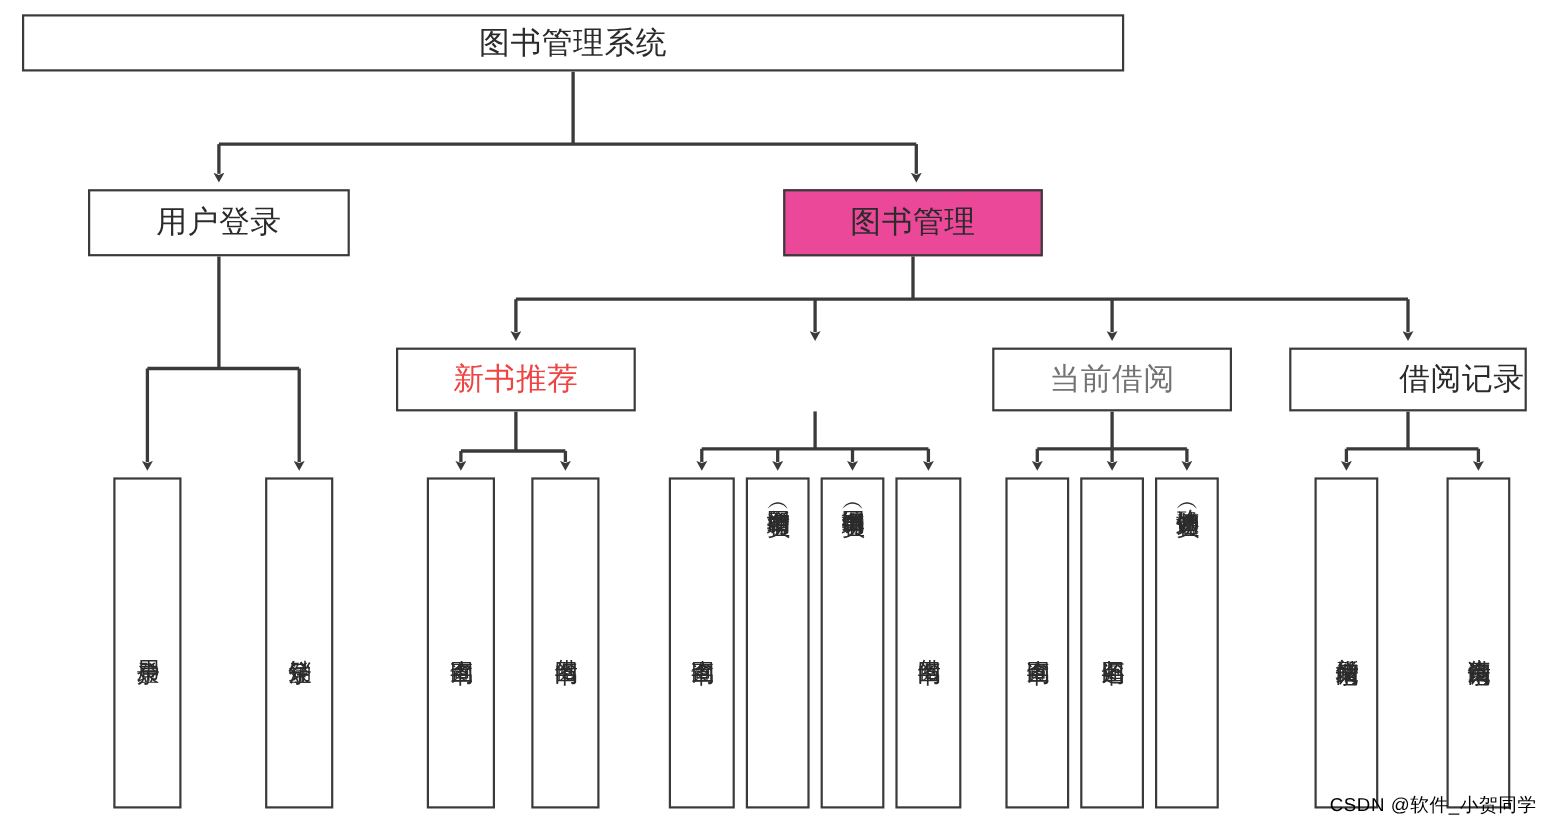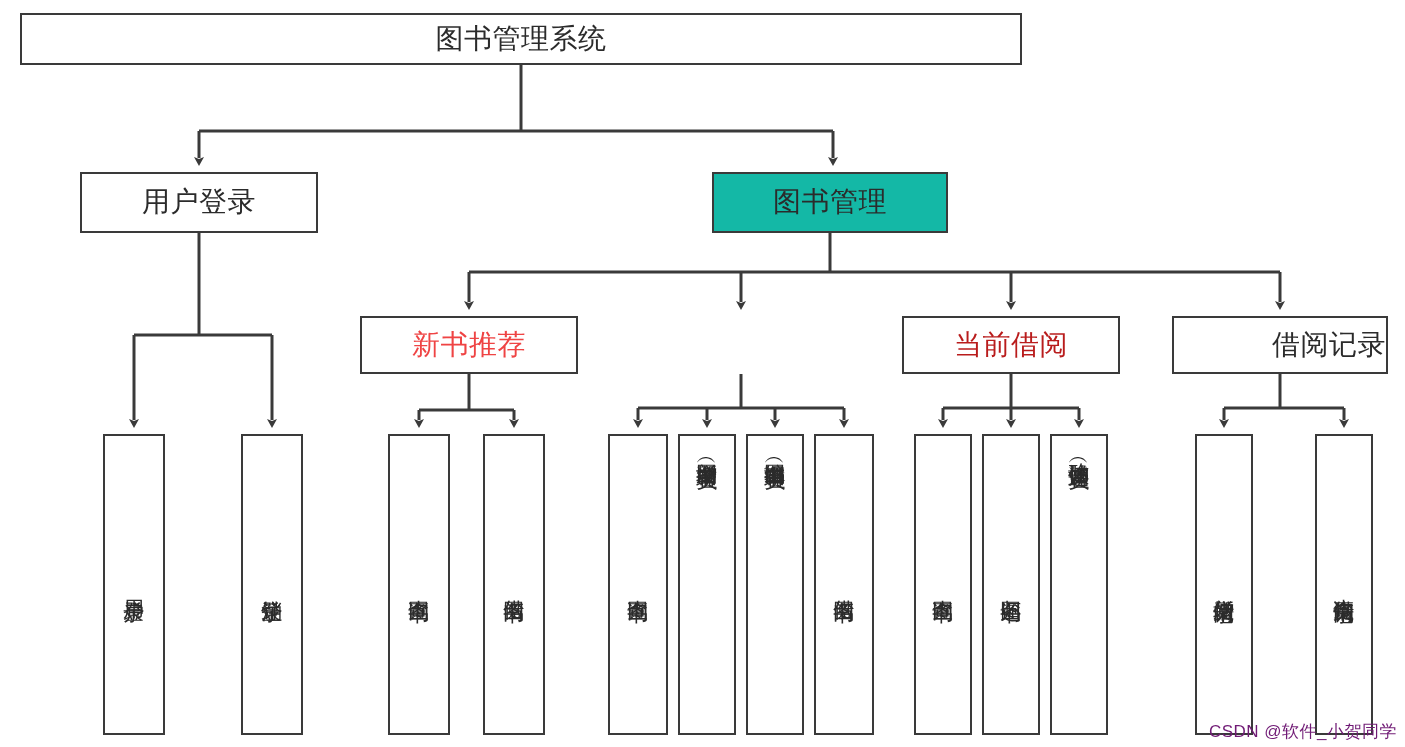--- a/index.html
+++ b/index.html
@@ -129,28 +129,28 @@
     </g>
   </svg>
 
   <div class="node horiz" id="node-root" style="left: 20px; top: 13px; width: 1002px; height: 52px; border-color: rgb(58, 58, 58); background: rgb(255, 255, 255); color: rgb(43, 43, 43);">
     <span class="node-label">图书管理系统</span>
   </div>
 
   <div class="node horiz" id="node-l2-0" style="left: 80px; top: 172px; width: 238px; height: 61px; border-color: rgb(58, 58, 58); background: rgb(255, 255, 255); color: rgb(43, 43, 43);">
     <span class="node-label">用户登录</span>
   </div>
-  <div class="node horiz" id="node-l2-1" style="left: 712px; top: 172px; width: 236px; height: 61px; border-color: rgb(58, 58, 58); background: #14b8a6; color: rgb(43, 43, 43);">
+  <div class="node horiz" id="node-l2-1" style="left: 712px; top: 172px; width: 236px; height: 61px; border-color: rgb(58, 58, 58); background: #ec4899; color: rgb(43, 43, 43);">
     <span class="node-label">图书管理</span>
   </div>
 
   <div class="node horiz" id="node-l3-0" style="left: 360px; top: 316px; width: 218px; height: 58px; border-color: rgb(58, 58, 58); background: rgb(255, 255, 255); color: #ef4444;">
     <span class="node-label">新书推荐</span>
   </div>
-  <div class="node horiz" id="node-l3-2" style="left: 902px; top: 316px; width: 218px; height: 58px; border-color: rgb(58, 58, 58); background: rgb(255, 255, 255); color: #b91c1c;">
+  <div class="node horiz" id="node-l3-2" style="left: 902px; top: 316px; width: 218px; height: 58px; border-color: rgb(58, 58, 58); background: rgb(255, 255, 255); color: #737373;">
     <span class="node-label">当前借阅</span>
   </div>
   <div class="node horiz" id="node-l3-3" style="left: 1172px; top: 316px; width: 216px; height: 58px; border-color: rgb(58, 58, 58); background: rgb(255, 255, 255); color: rgb(43, 43, 43); justify-content: flex-end;">
     <span class="node-label">借阅记录</span>
   </div>
 
   <div class="node vert center-text" id="node-leaf-0" style="left: 103px; top: 434px; width: 62px; height: 301px; border-color: rgb(58, 58, 58); background: rgb(255, 255, 255); color: rgb(43, 43, 43);">
     <span class="node-label">用户登录</span>
   </div>
   <div class="node vert center-text" id="node-leaf-1" style="left: 241px; top: 434px; width: 62px; height: 301px; border-color: rgb(58, 58, 58); background: rgb(255, 255, 255); color: rgb(43, 43, 43);">
@@ -183,15 +183,15 @@
   <div class="node vert" id="node-leaf-10" style="left: 1050px; top: 434px; width: 58px; height: 301px; border-color: rgb(58, 58, 58); background: rgb(255, 255, 255); color: rgb(43, 43, 43);">
     <span class="node-label">确认归还（管理员）</span>
   </div>
   <div class="node vert center-text" id="node-leaf-11" style="left: 1195px; top: 434px; width: 58px; height: 301px; border-color: rgb(58, 58, 58); background: rgb(255, 255, 255); color: rgb(43, 43, 43);">
     <span class="node-label">新增借阅记录</span>
   </div>
   <div class="node vert center-text" id="node-leaf-12" style="left: 1315px; top: 434px; width: 58px; height: 301px; border-color: rgb(58, 58, 58); background: rgb(255, 255, 255); color: rgb(43, 43, 43);">
     <span class="node-label">查询借阅记录</span>
   </div>
 
-  <div id="watermark" style="color: #701a75;">CSDN @软件_小贺同学</div>
+  <div id="watermark" style="color: #000000;">CSDN @软件_小贺同学</div>
 
 </div>
 
 </body></html>

